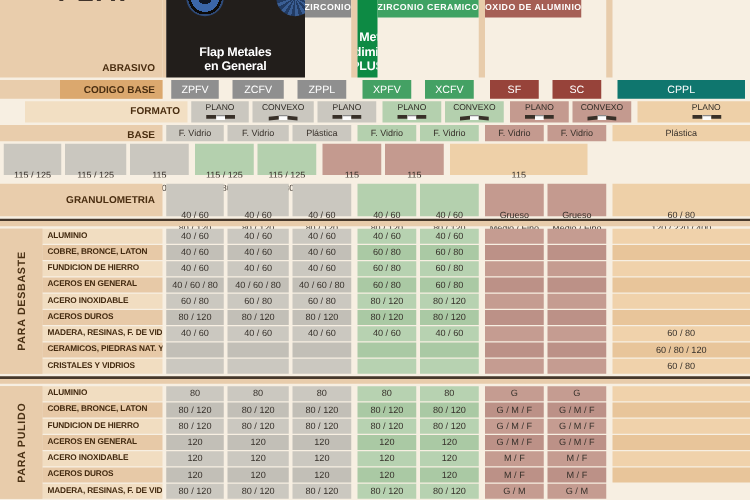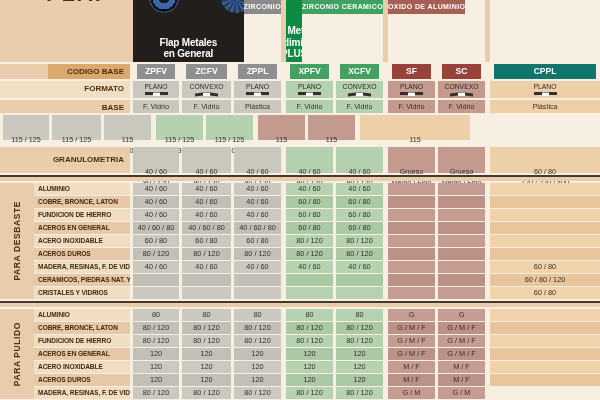--- a/index.html
+++ b/index.html
@@ -39,28 +39,28 @@
   .fd2{left:58px;background:repeating-conic-gradient(#44423c 0deg 12deg,#27251f 12deg 24deg)}
   .ld3{left:16px;background:radial-gradient(circle,#2a0d08 0 26%,#8c3a2a 26% 54%,#120b08 54% 64%,#5e2318 64% 100%)}
   .fd3{left:56px;background:repeating-conic-gradient(#6e2c1d 0deg 12deg,#471a10 12deg 24deg)}
   .ld4{left:22px;background:radial-gradient(circle,#241a0e 0 26%,#e6a41f 26% 54%,#15100a 54% 64%,#3c362e 64% 100%)}
   .fd4{left:66px;background:repeating-conic-gradient(#4a443c 0deg 12deg,#2b2620 12deg 24deg)}
   
   .r-cod{height:15px;}
   .codigo-pill{display:block;margin-left:48px;height:15px;line-height:15px;background:#dba86e;
                text-align:right;padding-right:6px;font-weight:bold;font-size:8px;color:#4a2e11;}
   .codepill{display:block;margin:0 4px;height:15px;line-height:15px;text-align:center;
-            color:#fff;font-weight:bold;font-size:8.5px;}
+            color:#fff;font-weight:normal;font-size:8.5px;}
   .codeA{background:#8f8f8f}.codeB{background:#44a164}.codeC{background:#97433a}.codeD{background:#0f766e}
   
   .hl{display:block;height:100%;text-align:right;padding-right:6px;font-weight:bold;
       font-size:8px;color:#4a2e11;}
   .lab-light{background:#f2dfc3}
   .fA{background:#cac7bf}.fB{background:#b4d0ae}.fC{background:#c49a8f}.fD{background:#eed0a8}
-  .r-fmt{height:17px;}
+  .r-fmt{height:17px;margin-left:20px;}
   .r-fmt .hl,.r-base .hl{line-height:15px;}
   .fmt{display:flex;flex-direction:column;align-items:center;justify-content:center;
        font-size:6.8px;color:#2e2a24;gap:1px;}
   .prof{display:flex;align-items:center;height:5px;}
   .prof .e{width:8px;height:3px;background:#383028;}
   .prof .m{width:7px;height:4px;background:#fdfdfd;border-top:1px solid #8a8a8a;box-sizing:border-box;}
   .cx .e:first-child{transform:skewY(-7deg) translateY(1px);}
   .cx .e:last-child{transform:skewY(7deg) translateY(1px);}
   .r-base{height:13px;}
   .tx{font-size:7.2px;line-height:13px;text-align:center;color:#37302a;}
@@ -95,20 +95,21 @@
   .mrow:nth-of-type(even) .gD{background:#e8c59a}
 </style>
 </head>
 <body>
 
 <div class="sheet">
 
   <div class="row r-head">
     <div class="cell hlab hlab-top">
       <div class="flapclip">FLAP</div>
+      <div class="abr-lab">ABRASIVO</div>
     </div>
     <div class="gap gl"></div>
     <div class="ghead g1 hg1">
       <div class="gt">
         <span class="disc ld1"></span>
         <span class="disc fd1"></span>
         <span>Flap Metales
 en General</span>
       </div>
       <div class="gband">ZIRCONIO</div>

